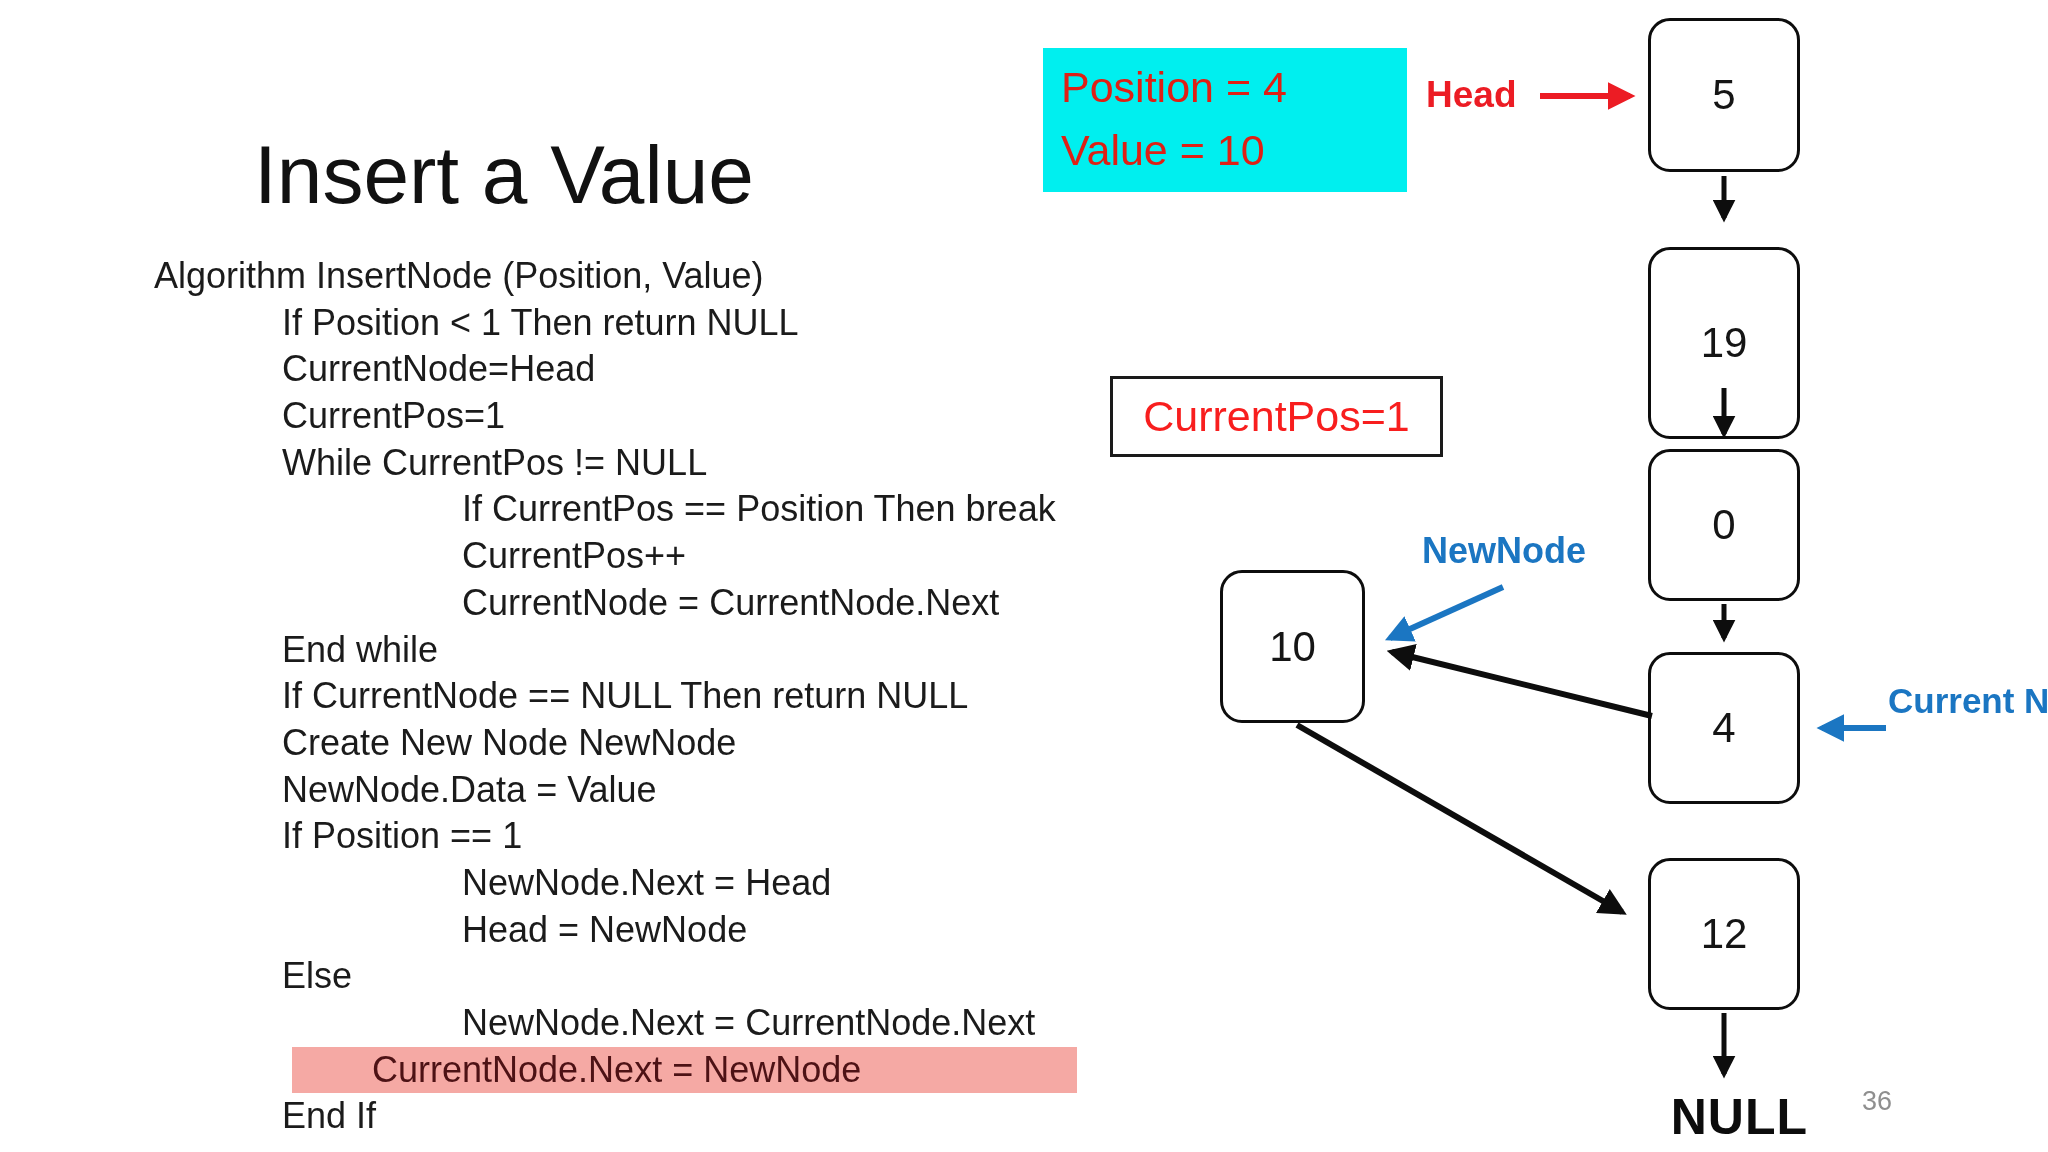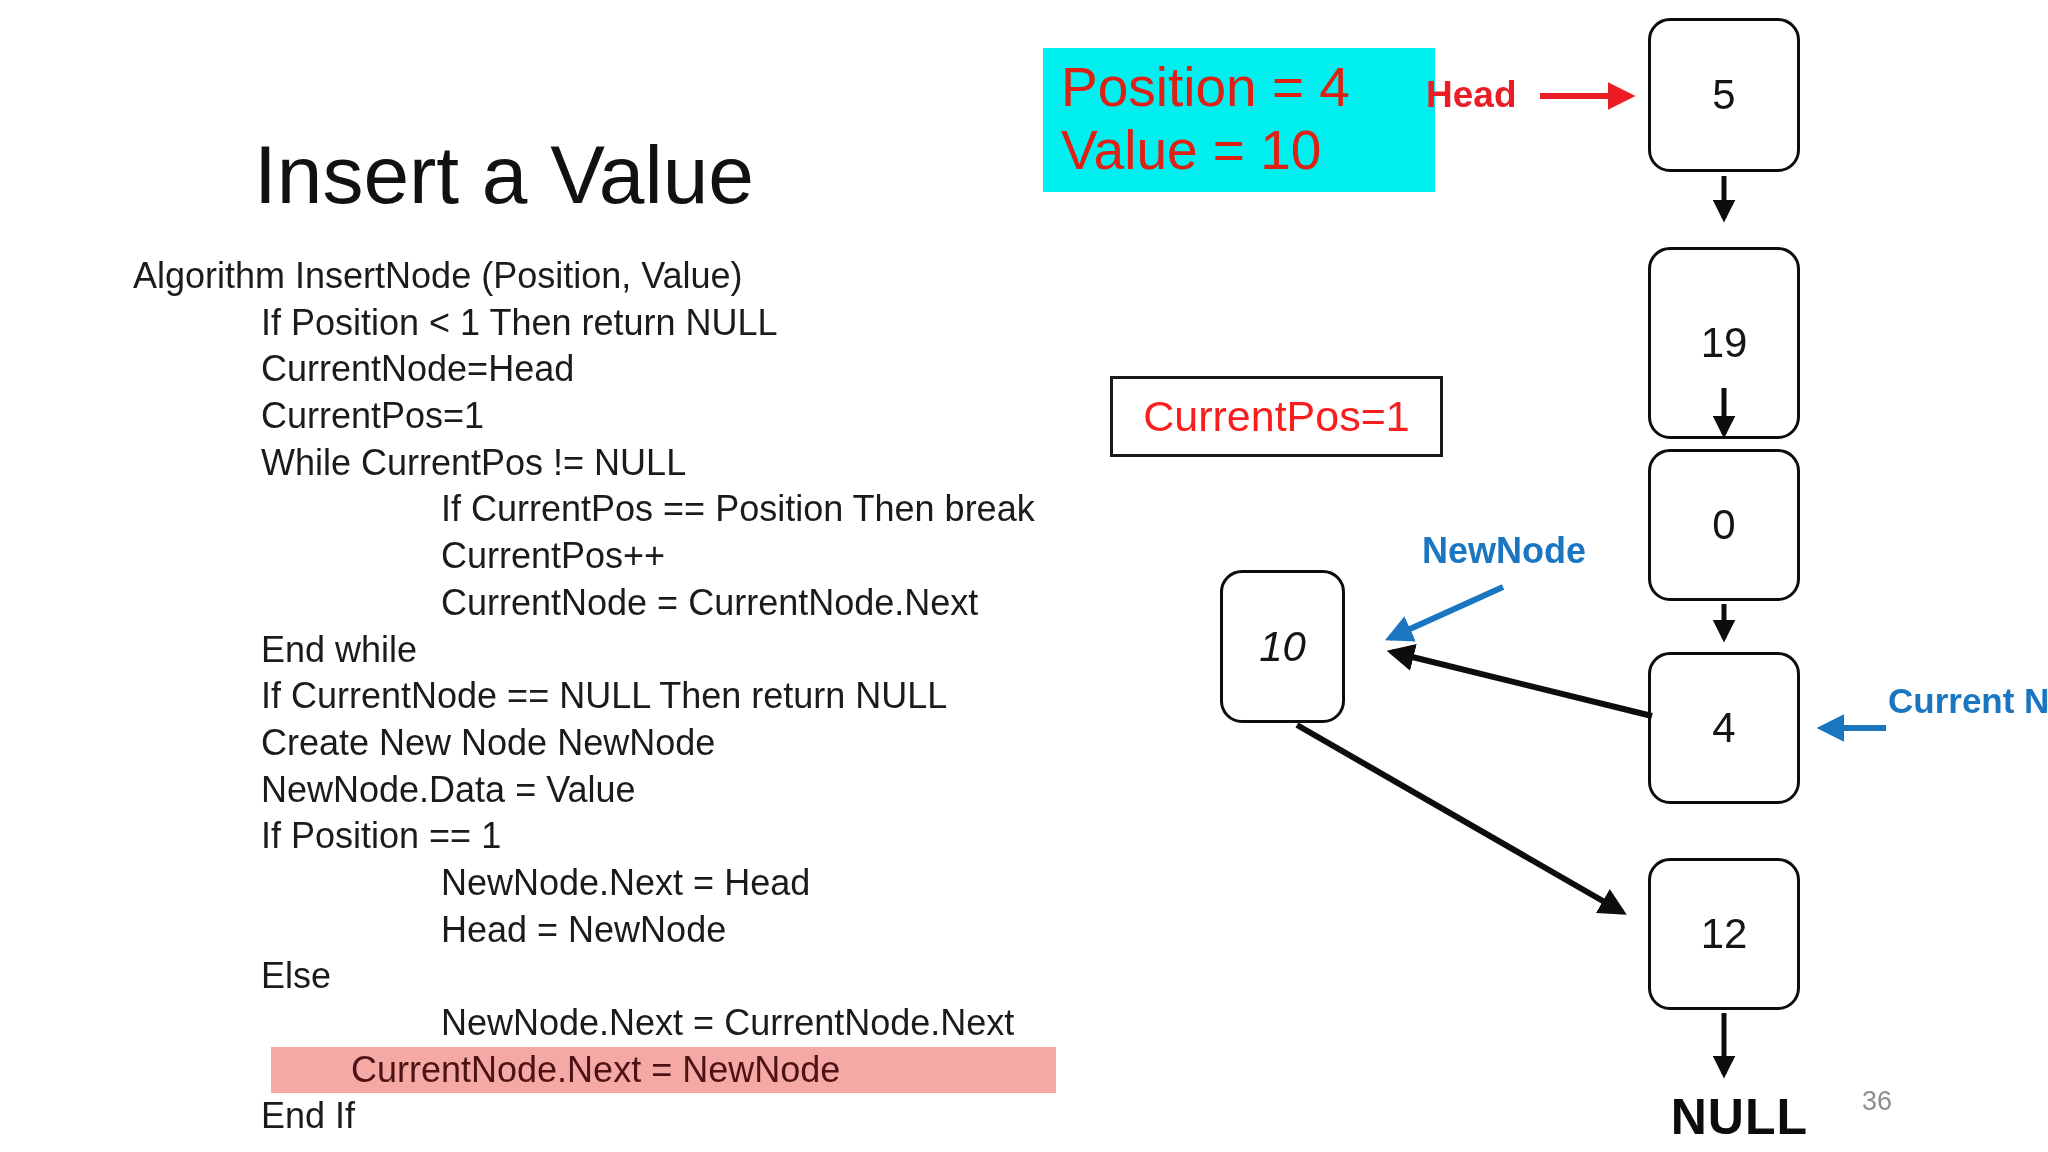--- a/index.html
+++ b/index.html
@@ -9,39 +9,39 @@
     font-family:"Liberation Sans", sans-serif;
     color:#161616;
   }
   
   .slide-title{
     position:absolute;left:254px;top:128px;width:560px;
     font-size:82px;font-weight:300;letter-spacing:0;color:#111;
     white-space:nowrap;
   }
   .code-block{
-    position:absolute;left:133px;top:253px;width:1000px;
+    position:absolute;left:154px;top:253px;width:1000px;
     font-size:36px;line-height:46.7px;color:#1b1b1b;
     white-space:nowrap;
   }
   .code-line{height:46.7px;}
   .code-line.indent-0{padding-left:0;}
   .code-line.indent-1{padding-left:128px;}
   .code-line.indent-2{padding-left:308px;}
   .code-line.hl{
     margin-left:138px;width:785px;box-sizing:border-box;
     background:#F5A9A4;color:#4D1215;
   }
   .code-line.indent-2.hl{padding-left:80px;}
   
   .param-box{
-    position:absolute;left:1043px;top:48px;width:392px;height:144px;
+    position:absolute;left:1043px;top:48px;width:364px;height:144px;
     background:#00EFEF;box-sizing:border-box;
     padding:8px 0 0 18px;
-    font-size:55px;line-height:63px;color:#DE2015;
+    font-size:43px;line-height:63px;color:#DE2015;
     white-space:nowrap;
   }
   .currentpos-box{
     position:absolute;left:1110px;top:376px;width:333px;height:81px;
     box-sizing:border-box;border:3px solid #1a1a1a;background:#fff;
     display:flex;align-items:center;justify-content:center;
     font-size:43px;color:#F81E1E;white-space:nowrap;
   }
   
   .node{
@@ -107,21 +107,21 @@
 <div class="lbl-currentnode lbl">Current Node</div>
 <div class="lbl lbl-null">NULL</div>
 <div class="page-number">36</div>
 
 <div id="diagram">
     <div class="node" style="left: 1648px; top: 18px; width: 152px; height: 154px;">5</div>
     <div class="node" style="left: 1648px; top: 247px; width: 152px; height: 192px;">19</div>
     <div class="node" style="left: 1648px; top: 449px; width: 152px; height: 152px;">0</div>
     <div class="node" style="left: 1648px; top: 652px; width: 152px; height: 152px;">4</div>
     <div class="node" style="left: 1648px; top: 858px; width: 152px; height: 152px;">12</div>
-    <div class="node" style="left: 1220px; top: 570px; width: 125px; height: 153px; font-style: italic;">10</div>
+    <div class="node" style="left: 1220px; top: 570px; width: 145px; height: 153px;">10</div>
   </div>
 
 <svg class="arrow-layer" viewBox="0 0 2048 1152" xmlns="http://www.w3.org/2000/svg">
   <defs>
     <marker id="mBlack" viewBox="0 0 10 10" refX="8" refY="5" markerWidth="4.6" markerHeight="4.6" orient="auto-start-reverse">
       <path d="M0,0 L10,5 L0,10 z" fill="#0d0d0d"></path>
     </marker>
     <marker id="mBlue" viewBox="0 0 10 10" refX="8" refY="5" markerWidth="4.6" markerHeight="4.6" orient="auto-start-reverse">
       <path d="M0,0 L10,5 L0,10 z" fill="#1B76C2"></path>
     </marker>

